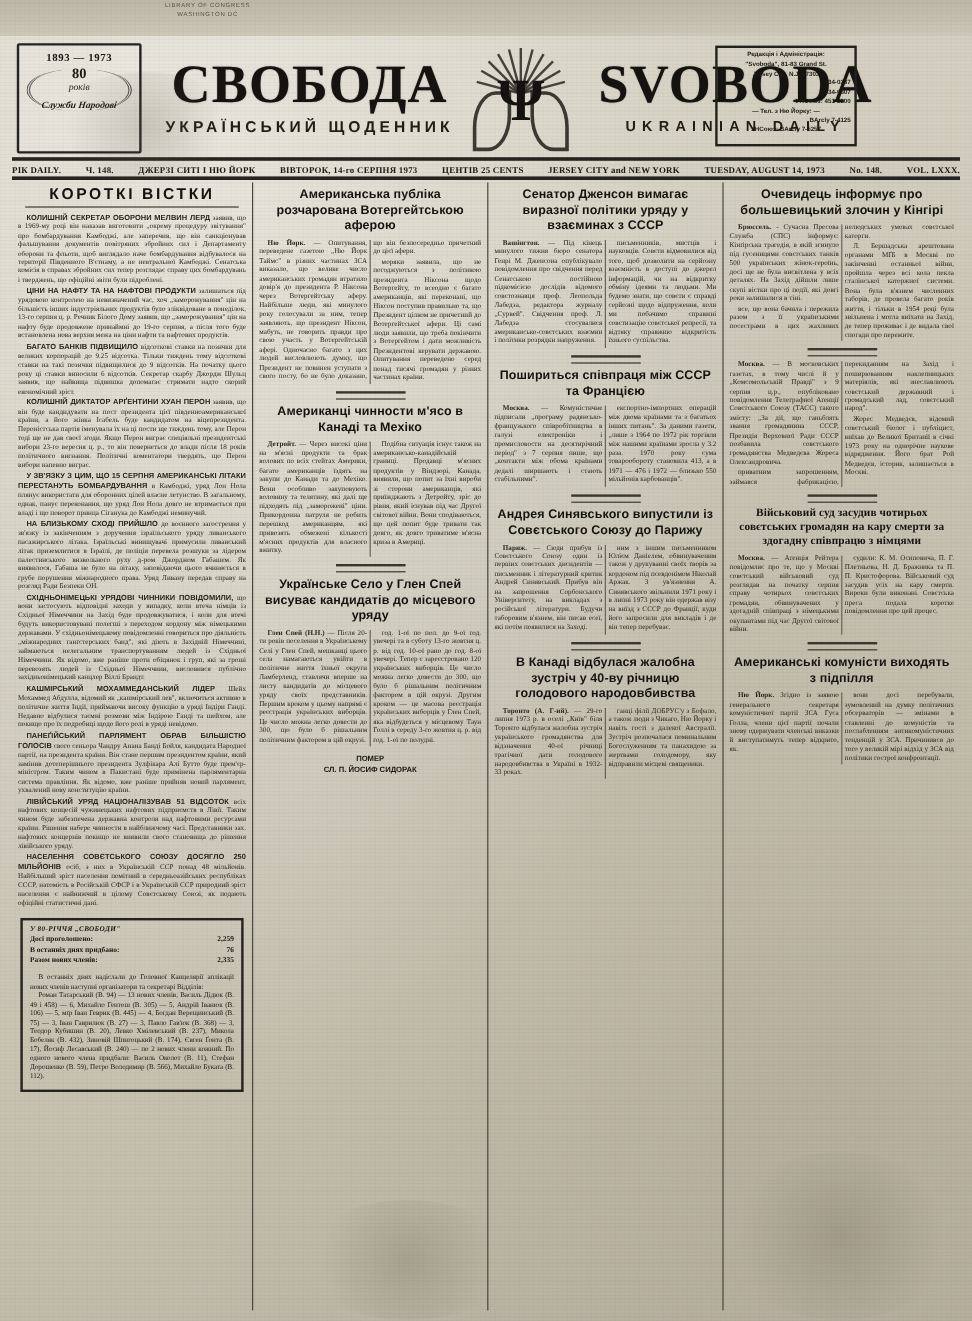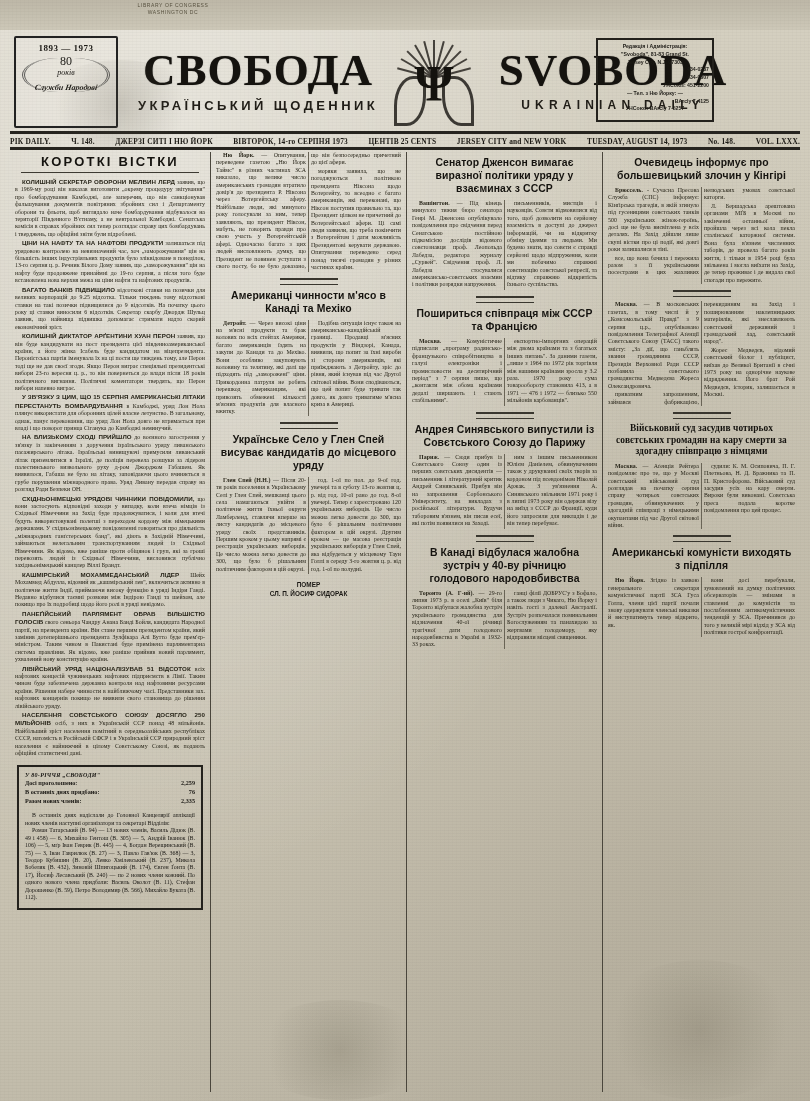--- a/index.html
+++ b/index.html
@@ -31,21 +31,21 @@
   .loc{position:absolute;top:2px;left:118px;font-size:5px;letter-spacing:.6px;
        color:#57513f;line-height:1.45;text-align:center;width:110px;font-family:"Liberation Sans",sans-serif;}
 
   
   .masthead{position:absolute;top:32px;left:0;width:728px;height:100px;}
   .anniv{position:absolute;left:14px;top:4px;width:100px;height:88px;
     border:2px solid #222;border-radius:2px;text-align:center;
     background:rgba(255,255,255,.12);}
   .anniv .yrs{font-weight:bold;font-size:9px;margin-top:5px;letter-spacing:.5px;
     font-family:"Liberation Serif",serif;}
-  .anniv .n80{font-weight:normal;font-size:12px;line-height:1;margin-top:2px;}
+  .anniv .n80{font-weight:bold;font-size:12px;line-height:1;margin-top:2px;}
   .anniv .pok{font-size:8px;font-style:italic;margin-top:1px;}
   .anniv .serve{font-size:8px;font-style:italic;font-weight:bold;margin-top:6px;
      transform:skewX(-8deg);}
   .anniv .wreath{position:absolute;left:6px;right:6px;top:20px;height:34px;
      border-left:3px double #2b2b2b;border-right:3px double #2b2b2b;
      border-radius:50%/60%;opacity:.75;}
 
   .title-cyr{position:absolute;left:118px;top:12px;width:280px;text-align:center;}
   .title-lat{position:absolute;left:468px;top:12px;width:290px;text-align:center;}
   .bigtitle{font-family:"Liberation Serif",serif;font-weight:bold;
@@ -246,20 +246,21 @@
           <span class="val">2,335</span>
         </div>
         <div class="adnote">
           <p>В останніх днях надіслали до Головної Канцелярії аплікації нових членів наступні організатори та секретарі Відділів:</p>
           <p>Роман Татарський (В. 94) — 13 нових членів, Василь Дідюк (В. 49 і 458) — 6, Михайло Гентош (В. 305) — 5, Андрій Іванюк (В. 106) — 5, мґр Іван Геврик (В. 445) — 4, Богдан Верещинський (В. 75) — 3, Іван Гаврилюк (В. 27) — 3, Павло Гав'юк (В. 368) — 3, Теодор Кубишин (В. 20), Левко Хмілевський (В. 237), Микола Бобеляк (В. 432), Зиновій Шпигоцький (В. 174), Євген Ґонта (В. 17), Йосиф Лесавський (В. 240) — по 2 нових члени кожний. По одного нового члена придбали: Василь Околот (В. 11), Стефан Дорошенко (В. 59), Петро Володимир (В. 566), Михайло Буката (В. 112).</p>
         </div>
       </div>
     </div>
 
     <div class="col c2">
+      <h3 class="hl">Американська публіка розчарована Вотергейтською аферою</h3>
       <div class="body two">
         <p><span class="lead">Ню Йорк.</span> <span>— Опитування, переведене газетою „Ню Йорк Таймс" в різних частинах ЗСА виказало, що велике число американських громадян втратило довір'я до президента Р. Ніксона через Вотергейтську аферу. Найбільше люди, які минулого року голосували за ним, тепер заявляють, що президент Ніксон, мабуть, не говорить правди про свою участь у Вотергейтській афері. Одночасно багато з цих людей висловлюють думку, що Президент не повинен уступати з свого посту, бо не було доказано, що він безпосередньо причетний до цієї афери.</span></p>
         <p>моряки заявила, що не погоджуються з політикою президента Ніксона щодо Вотергейту, то всеодно є багато американців, які переконані, що Ніксон поступив правильно та, що Президент цілком не причетний до Вотергейтської афери. Ці самі люди заявили, що треба покінчити з Вотергейтом і дати можливість Президентові керувати державою. Опитування переведено серед понад тисячі громадян у різних частинах країни.</p>
       </div>
 
       <div class="orn"></div>
 
       <h3 class="hl">Американці чинности м'ясо в Канаді та Мехіко</h3>
       <div class="body two">
         <p><span class="lead">Детройт.</span> <span>— Через високі ціни на м'ясні продукти та брак волових по всіх стейтах Америки, багато американців їздять на закупи до Канади та до Мехіко. Вони особливо закуповують воловину та телятину, які далі ще підходять під „заморожені" ціни. Прикордонна патруля не робить перешкод американцям, які привозять обмежені кількості м'ясних продуктів для власного вжитку.</span></p>

